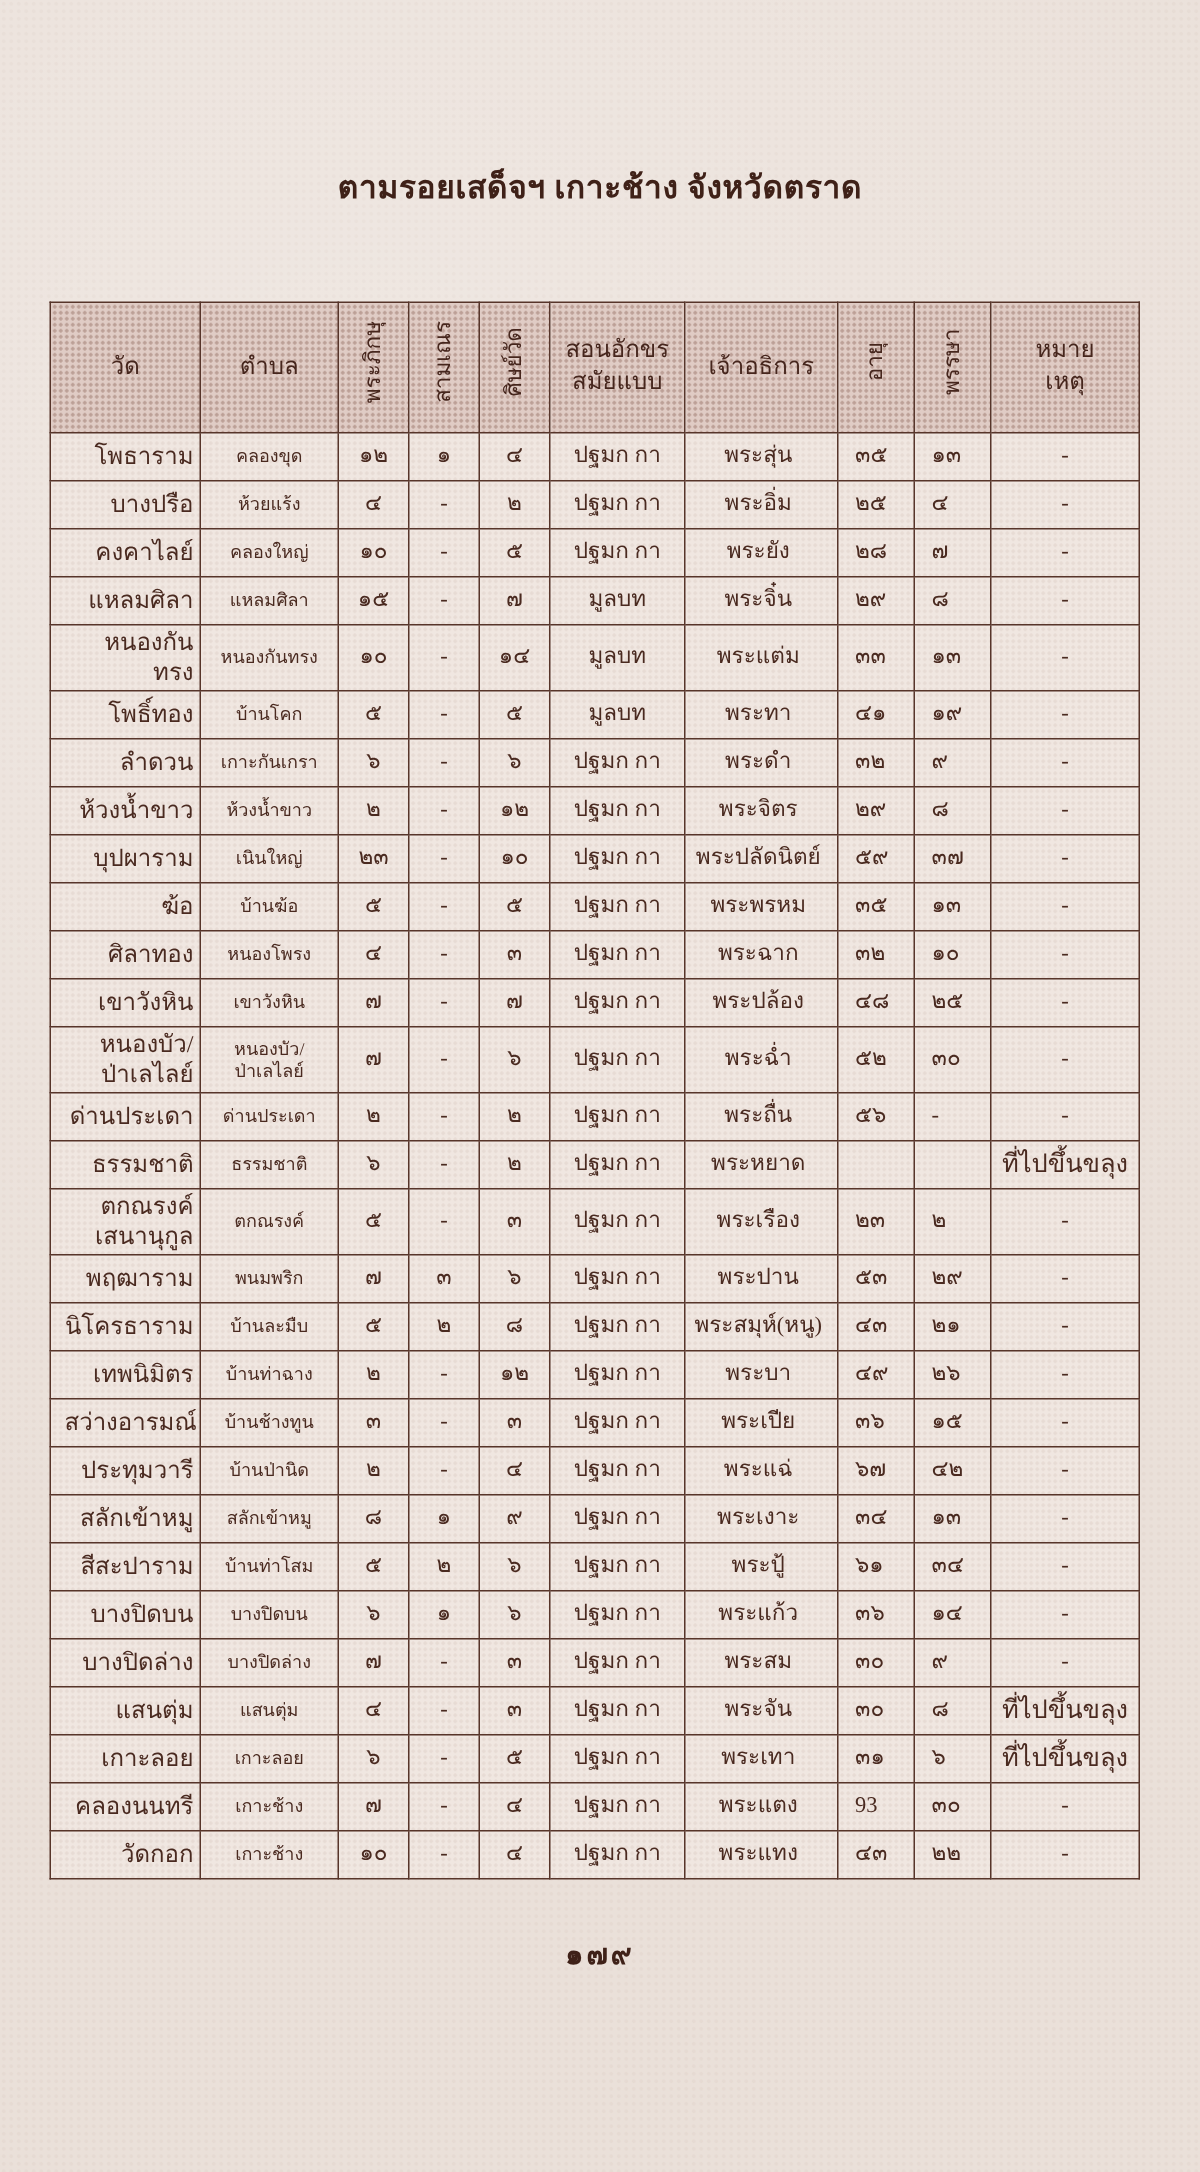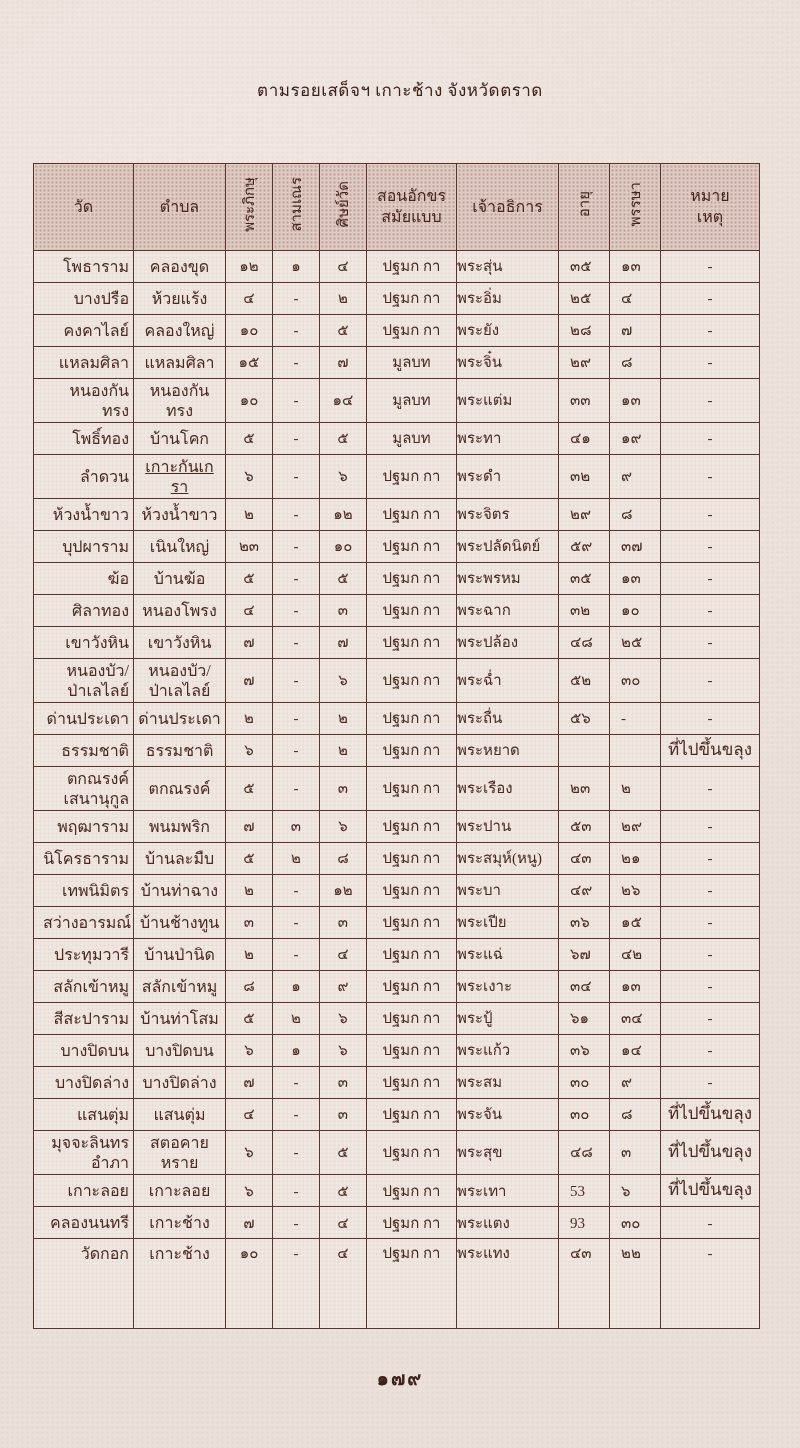--- a/index.html
+++ b/index.html
@@ -10,23 +10,23 @@
     background-image:
       radial-gradient(circle at 30% 20%, rgba(255,255,255,0.25), transparent 60%),
       radial-gradient(circle, rgba(160,120,105,0.06) 1px, transparent 1.4px);
     background-size:100% 100%, 5px 5px;
     overflow:hidden;
     font-family:"Liberation Serif","DejaVu Serif",serif;
     color:#4a2a20;
   }
   .title{
     text-align:center;
-    padding-top:76px;
-    font-size:17px;
-    font-weight:normal;
+    padding-top:108px;
+    font-size:21px;
+    font-weight:bold;
     color:#3f2118;
     letter-spacing:.5px;
   }
   table.doc{
     border-collapse:collapse;
     table-layout:fixed;
     width:726px;
     margin:60px 0 0 33px;
     border-radius:25px;
   }
@@ -61,24 +61,24 @@
     font-size:15px;
     line-height:1.22;
     white-space:pre-line;
     text-align:center;
     vertical-align:middle;
     background-color:#f0e7e1;
     background-image:radial-gradient(circle, rgba(150,110,95,0.10) 1px, transparent 1.3px);
     background-size:4px 4px;
   }
   tbody td:nth-child(1){text-align:right;padding-left:9px;font-size:16px;}
-  tbody td:nth-child(2){font-size:16px;}
-  tbody td:nth-child(7){text-align:left;padding-left:0;}
+  tbody td:nth-child(2){font-size:12px;}
+  tbody td:nth-child(7){text-align:center;padding-left:0;}
   tbody td:nth-child(8), tbody td:nth-child(9){text-align:left;padding-left:11px;}
-  tbody td.small{font-size:16px;text-decoration:underline;}
+  tbody td.small{font-size:12px;}
   tbody td.remark-small{font-size:17px;}
   
   tbody tr:nth-child(30) td{height:82px;vertical-align:top;padding-top:5px;}
   .page-number{
     text-align:center;
     margin-top:34px;
     font-size:19px;
     font-weight:bold;
     color:#3f2118;
     letter-spacing:2px;
@@ -430,42 +430,28 @@
           <td>๔</td>
           <td>-</td>
           <td>๓</td>
           <td>ปฐมก กา</td>
           <td>พระจัน</td>
           <td>๓๐</td>
           <td>๘</td>
           <td class="remark-small">ที่ไปขึ้นขลุง</td>
         </tr>
         <tr>
-          <td>มุจจะลินทร
-อำภา</td>
-          <td>สตอคาย
-หราย</td>
-          <td>๖</td>
-          <td>-</td>
-          <td>๕</td>
-          <td>ปฐมก กา</td>
-          <td>พระสุข</td>
-          <td>๔๘</td>
-          <td>๓</td>
-          <td class="remark-small">ที่ไปขึ้นขลุง</td>
-        </tr>
-        <tr>
           <td>เกาะลอย</td>
           <td>เกาะลอย</td>
           <td>๖</td>
           <td>-</td>
           <td>๕</td>
           <td>ปฐมก กา</td>
           <td>พระเทา</td>
-          <td>53</td>
+          <td>๓๑</td>
           <td>๖</td>
           <td class="remark-small">ที่ไปขึ้นขลุง</td>
         </tr>
         <tr>
           <td>คลองนนทรี</td>
           <td>เกาะช้าง</td>
           <td>๗</td>
           <td>-</td>
           <td>๔</td>
           <td>ปฐมก กา</td>

